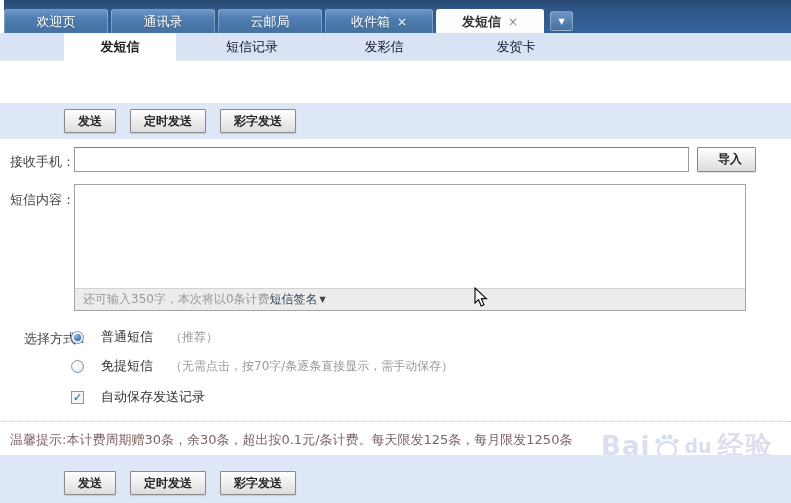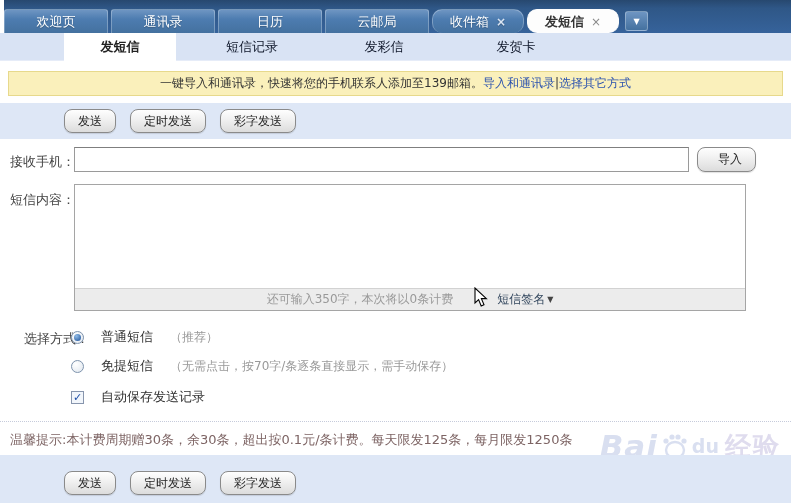--- a/index.html
+++ b/index.html
@@ -17,21 +17,21 @@
     display:flex; align-items:flex-end; padding-left:0;
   }
   .tab {
     height:24px; width:104px; margin-right:3px;
     background:linear-gradient(180deg,#6e95c2 0%,#4d7cb0 40%,#44719f 100%);
     border:1px solid rgba(255,255,255,0.28); border-bottom:none;
     border-radius:3px 3px 0 0;
     color:#fff; font-size:13px; display:flex; align-items:center; justify-content:center;
     gap:7px; cursor:pointer; text-shadow:0 1px 1px rgba(0,0,0,0.25); white-space:nowrap;
   }
-  .tab.with-close { width:92px;border-radius:10px; }
+  .tab.with-close { width:108px; }
   .tab .close { font-size:12px; color:#dbe6f4; line-height:1; font-weight:bold; }
   .tab.active {
     background:#fdfdfd; border-color:#fdfdfd; color:#333; text-shadow:none; font-weight:bold;
   }
   .tab.active .close { color:#8a8a8a; font-weight:normal; }
   .tab-caret-btn {
     height:20px; width:23px; margin:0 0 2px 3px; border-radius:3px;
     background:linear-gradient(180deg,#6e95c2,#44719f);
     border:1px solid rgba(255,255,255,0.3);
     color:#fff; font-size:8px; display:flex; align-items:center; justify-content:center; cursor:pointer;
@@ -59,23 +59,23 @@
   .notice a { color:#2b52ae; text-decoration:none; cursor:pointer; }
 
   
   .strip { position:absolute; left:0; width:791px; background:#dee7f6; }
   .strip.top { top:103px; height:36px; }
   .strip.bottom { top:455px; height:48px; }
   .btn-row { position:absolute; left:64px; display:flex; gap:14px; }
   .strip.top .btn-row { top:6px; }
   .strip.bottom .btn-row { top:16px; }
   .btn {
-    height:24px; padding:0 13px; font-size:12px; font-weight:normal; color:#222;
+    height:24px; padding:0 13px; font-size:12px; font-weight:bold; color:#222;
     background:linear-gradient(180deg,#fefefe 0%,#f0f0f0 45%,#dcdcdc 100%);
-    border:1px solid #8a8a8a; border-radius:8px; cursor:pointer;
+    border:1px solid #8a8a8a; border-radius:1px; cursor:pointer;
     font-family:inherit; box-shadow:0 1px 1px rgba(0,0,0,0.12);
   }
 
   
   .form-label { position:absolute; left:10px; font-size:13px; color:#444; white-space:nowrap; }
   .recipient-input {
     position:absolute; left:74px; top:147px; width:615px; height:25px;
     border:1px solid #9a9a9a; border-top-color:#7f7f7f; background:#fff;
     font-size:13px; padding:0 4px; font-family:inherit;
   }
@@ -85,21 +85,21 @@
     position:absolute; left:74px; top:184px; width:672px; height:127px;
     border:1px solid #a5a5a5; background:#fff;
   }
   .ta-box textarea {
     width:100%; height:104px; border:none; outline:none; resize:none;
     font-family:inherit; font-size:13px; padding:4px; background:#fff;
   }
   .ta-footer {
     position:absolute; left:0; bottom:0; width:100%; height:22px;
     background:#ececec; border-top:1px solid #d2d2d2;
-    display:flex; align-items:center; justify-content:center; padding:0 8px;gap:44px;
+    display:flex; align-items:center; justify-content:flex-start; padding:0 8px;
   }
   .ta-counter { color:#999; font-size:12px; }
   .signature { color:#33475e; font-size:12px; cursor:pointer; display:flex; align-items:center; gap:2px; }
   .signature .caret { font-size:8px; color:#444; }
 
   
   .opt-row { position:absolute; left:71px; display:flex; align-items:center; gap:17px; white-space:nowrap; }
   .radio {
     width:13px; height:13px; border-radius:50%; display:inline-block; position:relative;
     border:1px solid #7e93ad; background:radial-gradient(circle at 35% 30%,#ffffff,#dfe6ee);
@@ -117,42 +117,39 @@
   .opt-main { color:#333; font-size:13px; }
   .opt-note { color:#999; font-size:12px; }
 
   
   .dotted-sep { position:absolute; left:0; top:421px; width:791px; border-top:1px dotted #c6cbdb; }
   .tip { position:absolute; left:10px; top:431px; font-size:13px; color:#7d6464; white-space:nowrap; }
 
   
   .watermark { position:absolute; right:10px; top:428px; text-align:left; pointer-events:none; }
   .wm-row1 { display:flex; align-items:center; gap:2px; color:#d9dff0; font-weight:bold; }
-  .wm-bai { font-size:31px; letter-spacing:1px;font-style:italic; }
+  .wm-bai { font-size:26px; letter-spacing:1px; }
   .wm-du { font-size:19px; }
   .wm-jy { font-size:26px; color:#dfdcee; margin-left:4px; letter-spacing:2px; }
   .wm-row2 { font-size:17px; color:#eef2fa; margin-top:2px; margin-left:6px; letter-spacing:1px; }
 
   
   .cursor { position:absolute; left:474px; top:287px; width:14px; height:21px; }
 </style>
 </head>
 <body>
 
 <div class="stage">
 
   <div class="topbar">
     <div class="tab">
       <span>欢迎页</span>
     </div>
     <div class="tab">
       <span>通讯录</span>
-    </div>
-    <div class="tab">
-      <span>日历</span>
     </div>
     <div class="tab">
       <span>云邮局</span>
     </div>
     <div class="tab with-close">
       <span>收件箱</span>
       <span class="close">×</span>
     </div>
     <div class="tab with-close active">
       <span>发短信</span>
@@ -163,23 +160,20 @@
     </div>
   </div>
 
   <div class="subnav">
     <div class="subtab active">发短信</div>
     <div class="subtab">短信记录</div>
     <div class="subtab">发彩信</div>
     <div class="subtab">发贺卡</div>
   </div>
 
-  <div class="notice">
-    <span>一键导入和通讯录，快速将您的手机联系人添加至139邮箱。</span><a>导入和通讯录</a><span>|</span><a>选择其它方式</a>
-  </div>
 
   <div class="strip top">
     <div class="btn-row">
       <button class="btn">发送</button>
       <button class="btn">定时发送</button>
       <button class="btn">彩字发送</button>
     </div>
   </div>
 
   <div class="form-label" style="top:153px;">接收手机：</div>

